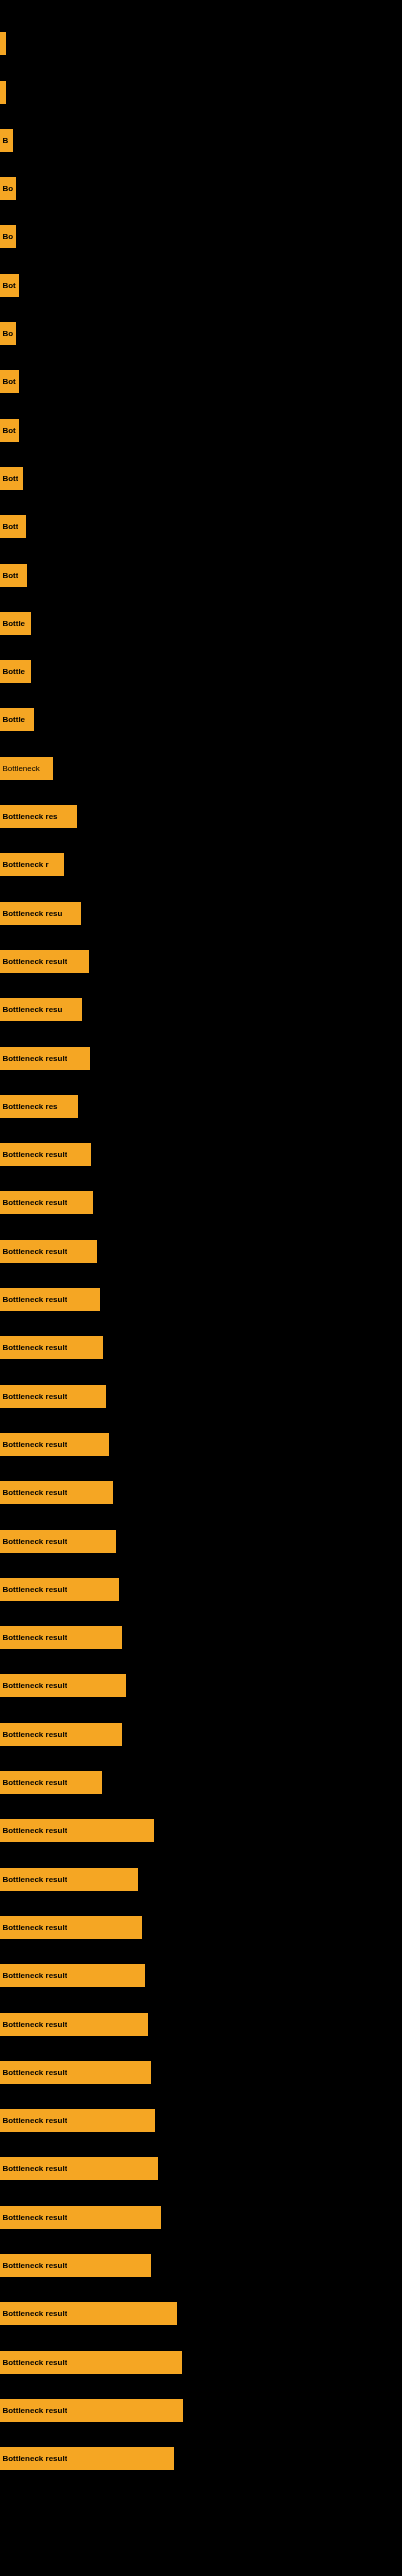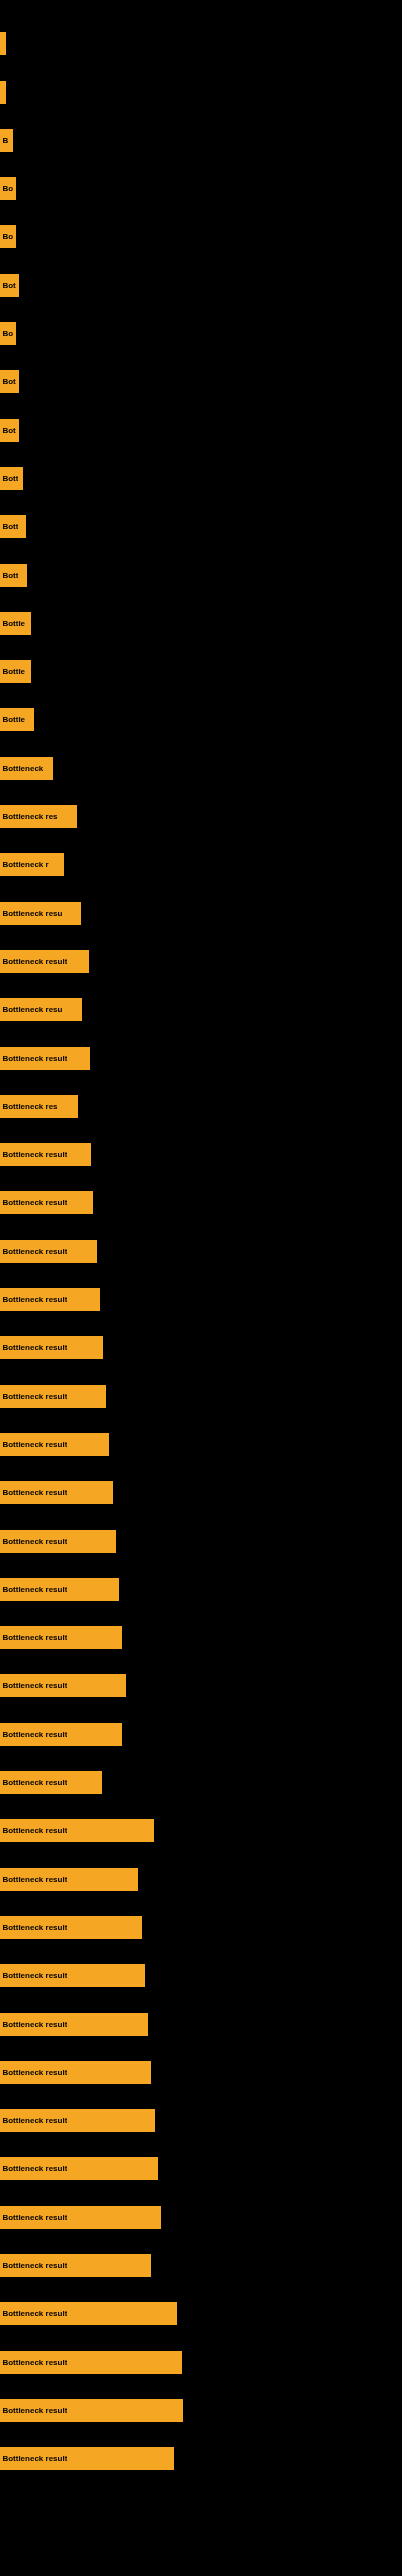--- a/index.html
+++ b/index.html
@@ -94,21 +94,21 @@
           <span style="color: rgb(0, 0, 0); font-weight: bold; font-size: 8px; white-space: nowrap; overflow: hidden;">Bottle</span>
         </div>
       </div>
       <div style="position: absolute; left: 0px; top: 708px; display: flex; align-items: center;">
         <div style="background-color: rgb(245, 166, 35); width: 34px; height: 22.5px; display: flex; align-items: center; padding: 0px 2.4px; min-width: 34px;">
           <span style="color: rgb(0, 0, 0); font-weight: bold; font-size: 8px; white-space: nowrap; overflow: hidden;">Bottle</span>
         </div>
       </div>
       <div style="position: absolute; left: 0px; top: 757px; display: flex; align-items: center;">
         <div style="background-color: rgb(245, 166, 35); width: 53px; height: 22.5px; display: flex; align-items: center; padding: 0px 2.4px; min-width: 53px;">
-          <span style="color: rgb(0, 0, 0); font-weight: bold; font-size: 8px; white-space: nowrap; overflow: hidden;">Bottleneck</span>
+          <span style="color: rgb(0, 0, 0); font-weight: normal; font-size: 8px; white-space: nowrap; overflow: hidden;">Bottleneck</span>
         </div>
       </div>
       <div style="position: absolute; left: 0px; top: 805px; display: flex; align-items: center;">
         <div style="background-color: rgb(245, 166, 35); width: 77px; height: 22.5px; display: flex; align-items: center; padding: 0px 2.4px; min-width: 77px;">
           <span style="color: rgb(0, 0, 0); font-weight: bold; font-size: 8px; white-space: nowrap; overflow: hidden;">Bottleneck res</span>
         </div>
       </div>
       <div style="position: absolute; left: 0px; top: 853px; display: flex; align-items: flex-start;">
         <div style="background-color: rgb(245, 166, 35); width: 64px; height: 22.5px; display: flex; align-items: center; padding: 0px 2.4px; min-width: 64px;">
           <span style="color: rgb(0, 0, 0); font-weight: bold; font-size: 8px; white-space: nowrap; overflow: hidden;">Bottleneck r</span>

